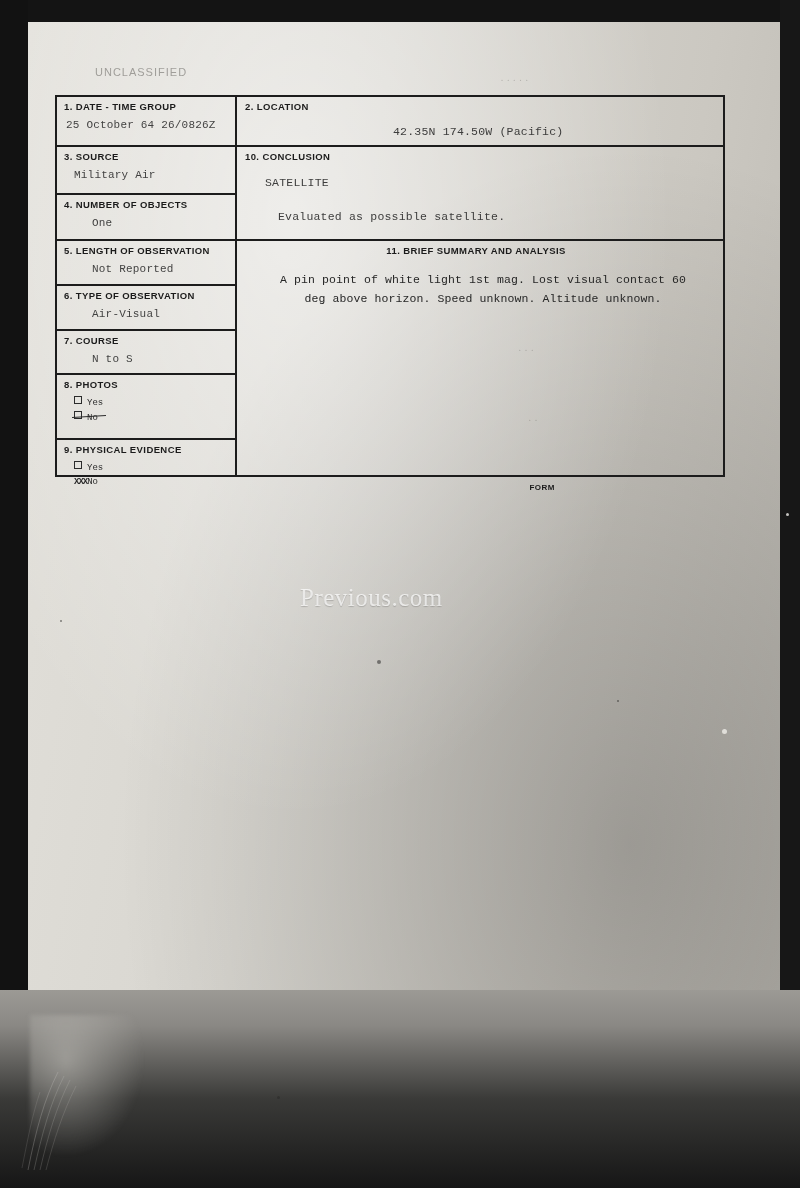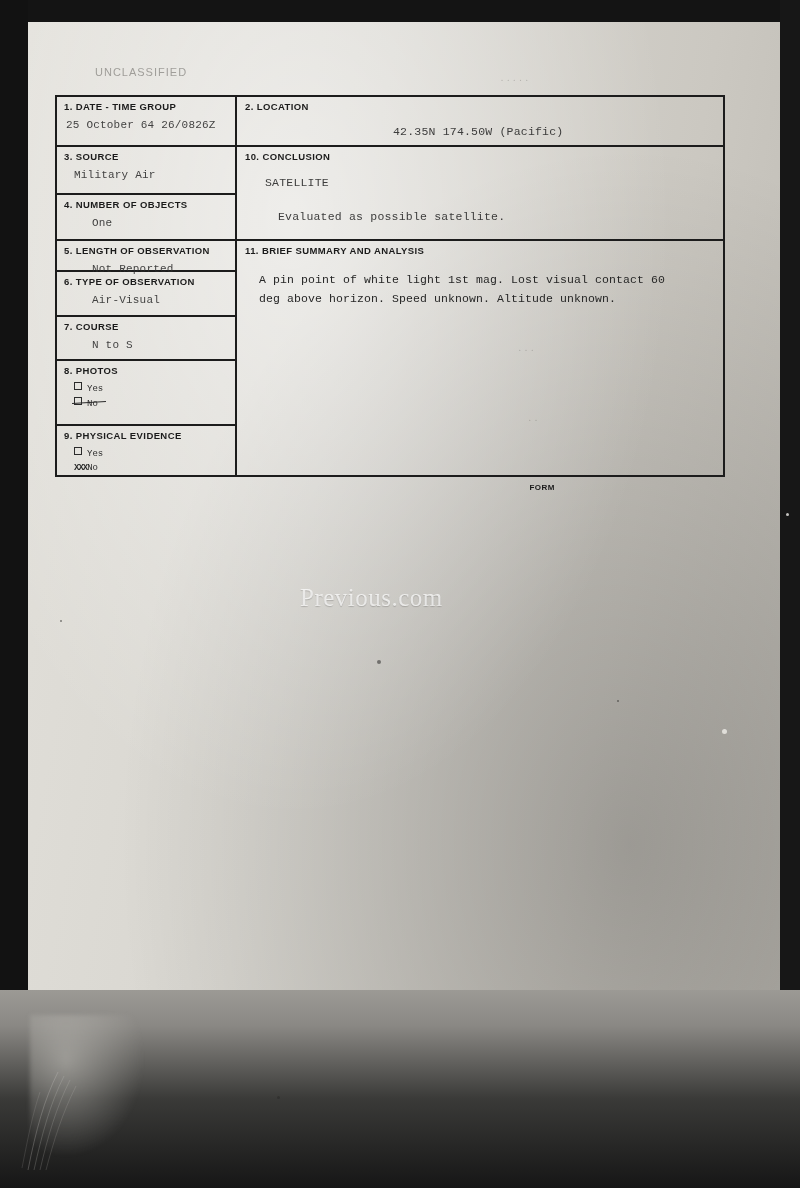--- a/index.html
+++ b/index.html
@@ -118,21 +118,21 @@
     content:"";position:absolute;left:-2px;top:5px;width:34px;height:1px;background:#2b2b2b;
     transform:rotate(-3deg);
   }
   .xout{letter-spacing:-1px;font-weight:bold;}
 
   
   .rcell{
     position:relative;border-bottom:2px solid #1c1c1c;box-sizing:border-box;
     padding:4px 16px 0 8px;
   }
-  .rcell:last-child{border-bottom:none;}
+  .rcell:last-child{border-bottom:none;text-align:center;}
   .rval{
     font-family:"Liberation Mono", monospace;
     font-size:11.5px;color:#2b2b2b;opacity:.9;letter-spacing:.2px;
   }
   .summary-text{
     font-family:"Liberation Mono", monospace;
     font-size:11.5px;color:#262626;line-height:19px;
     margin-top:14px;margin-left:14px;letter-spacing:.1px;
   }
 
@@ -190,21 +190,21 @@
       <div class="cell" style="height:48px;">
         <div class="lbl">3. SOURCE</div>
         <div class="val" style="margin-left:10px;">Military Air</div>
       </div>
 
       <div class="cell" style="height:46px;">
         <div class="lbl">4. NUMBER OF OBJECTS</div>
         <div class="val ind">One</div>
       </div>
 
-      <div class="cell" style="height:31px;">
+      <div class="cell" style="height:45px;">
         <div class="lbl">5. LENGTH OF OBSERVATION</div>
         <div class="val ind">Not Reported</div>
       </div>
 
       <div class="cell" style="height:45px;">
         <div class="lbl">6. TYPE OF OBSERVATION</div>
         <div class="val ind">Air-Visual</div>
       </div>
 
       <div class="cell" style="height:44px;">

